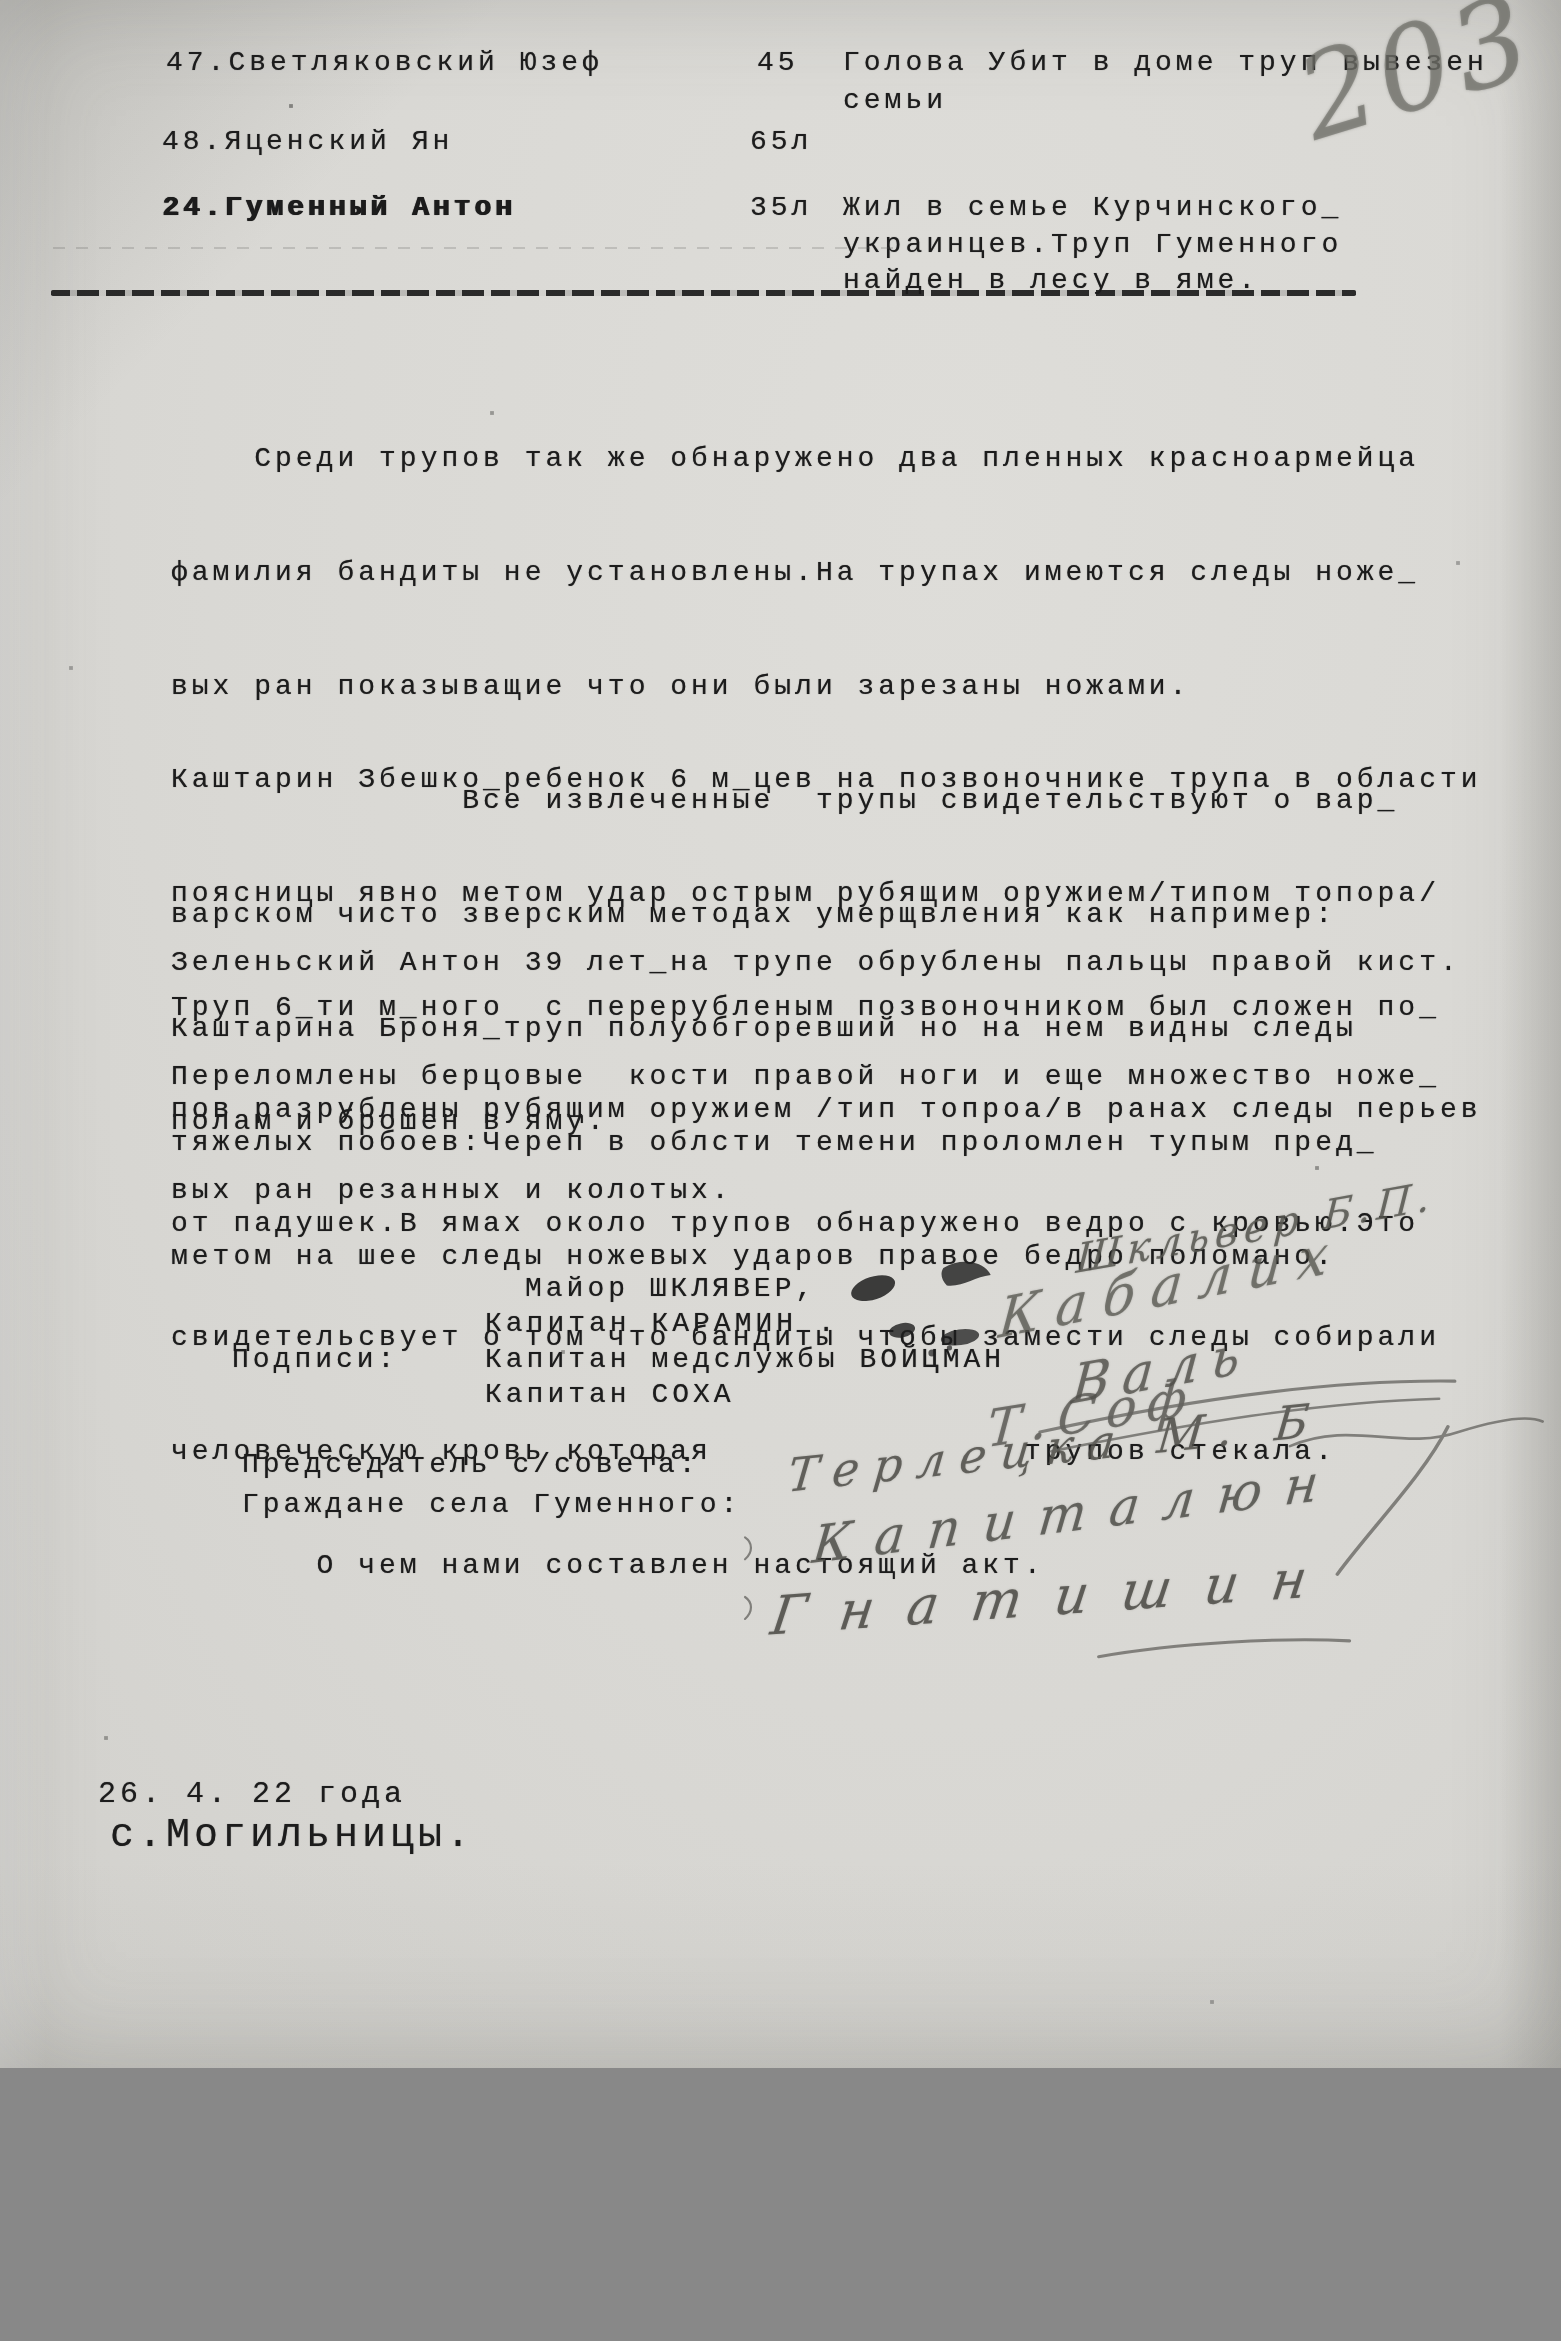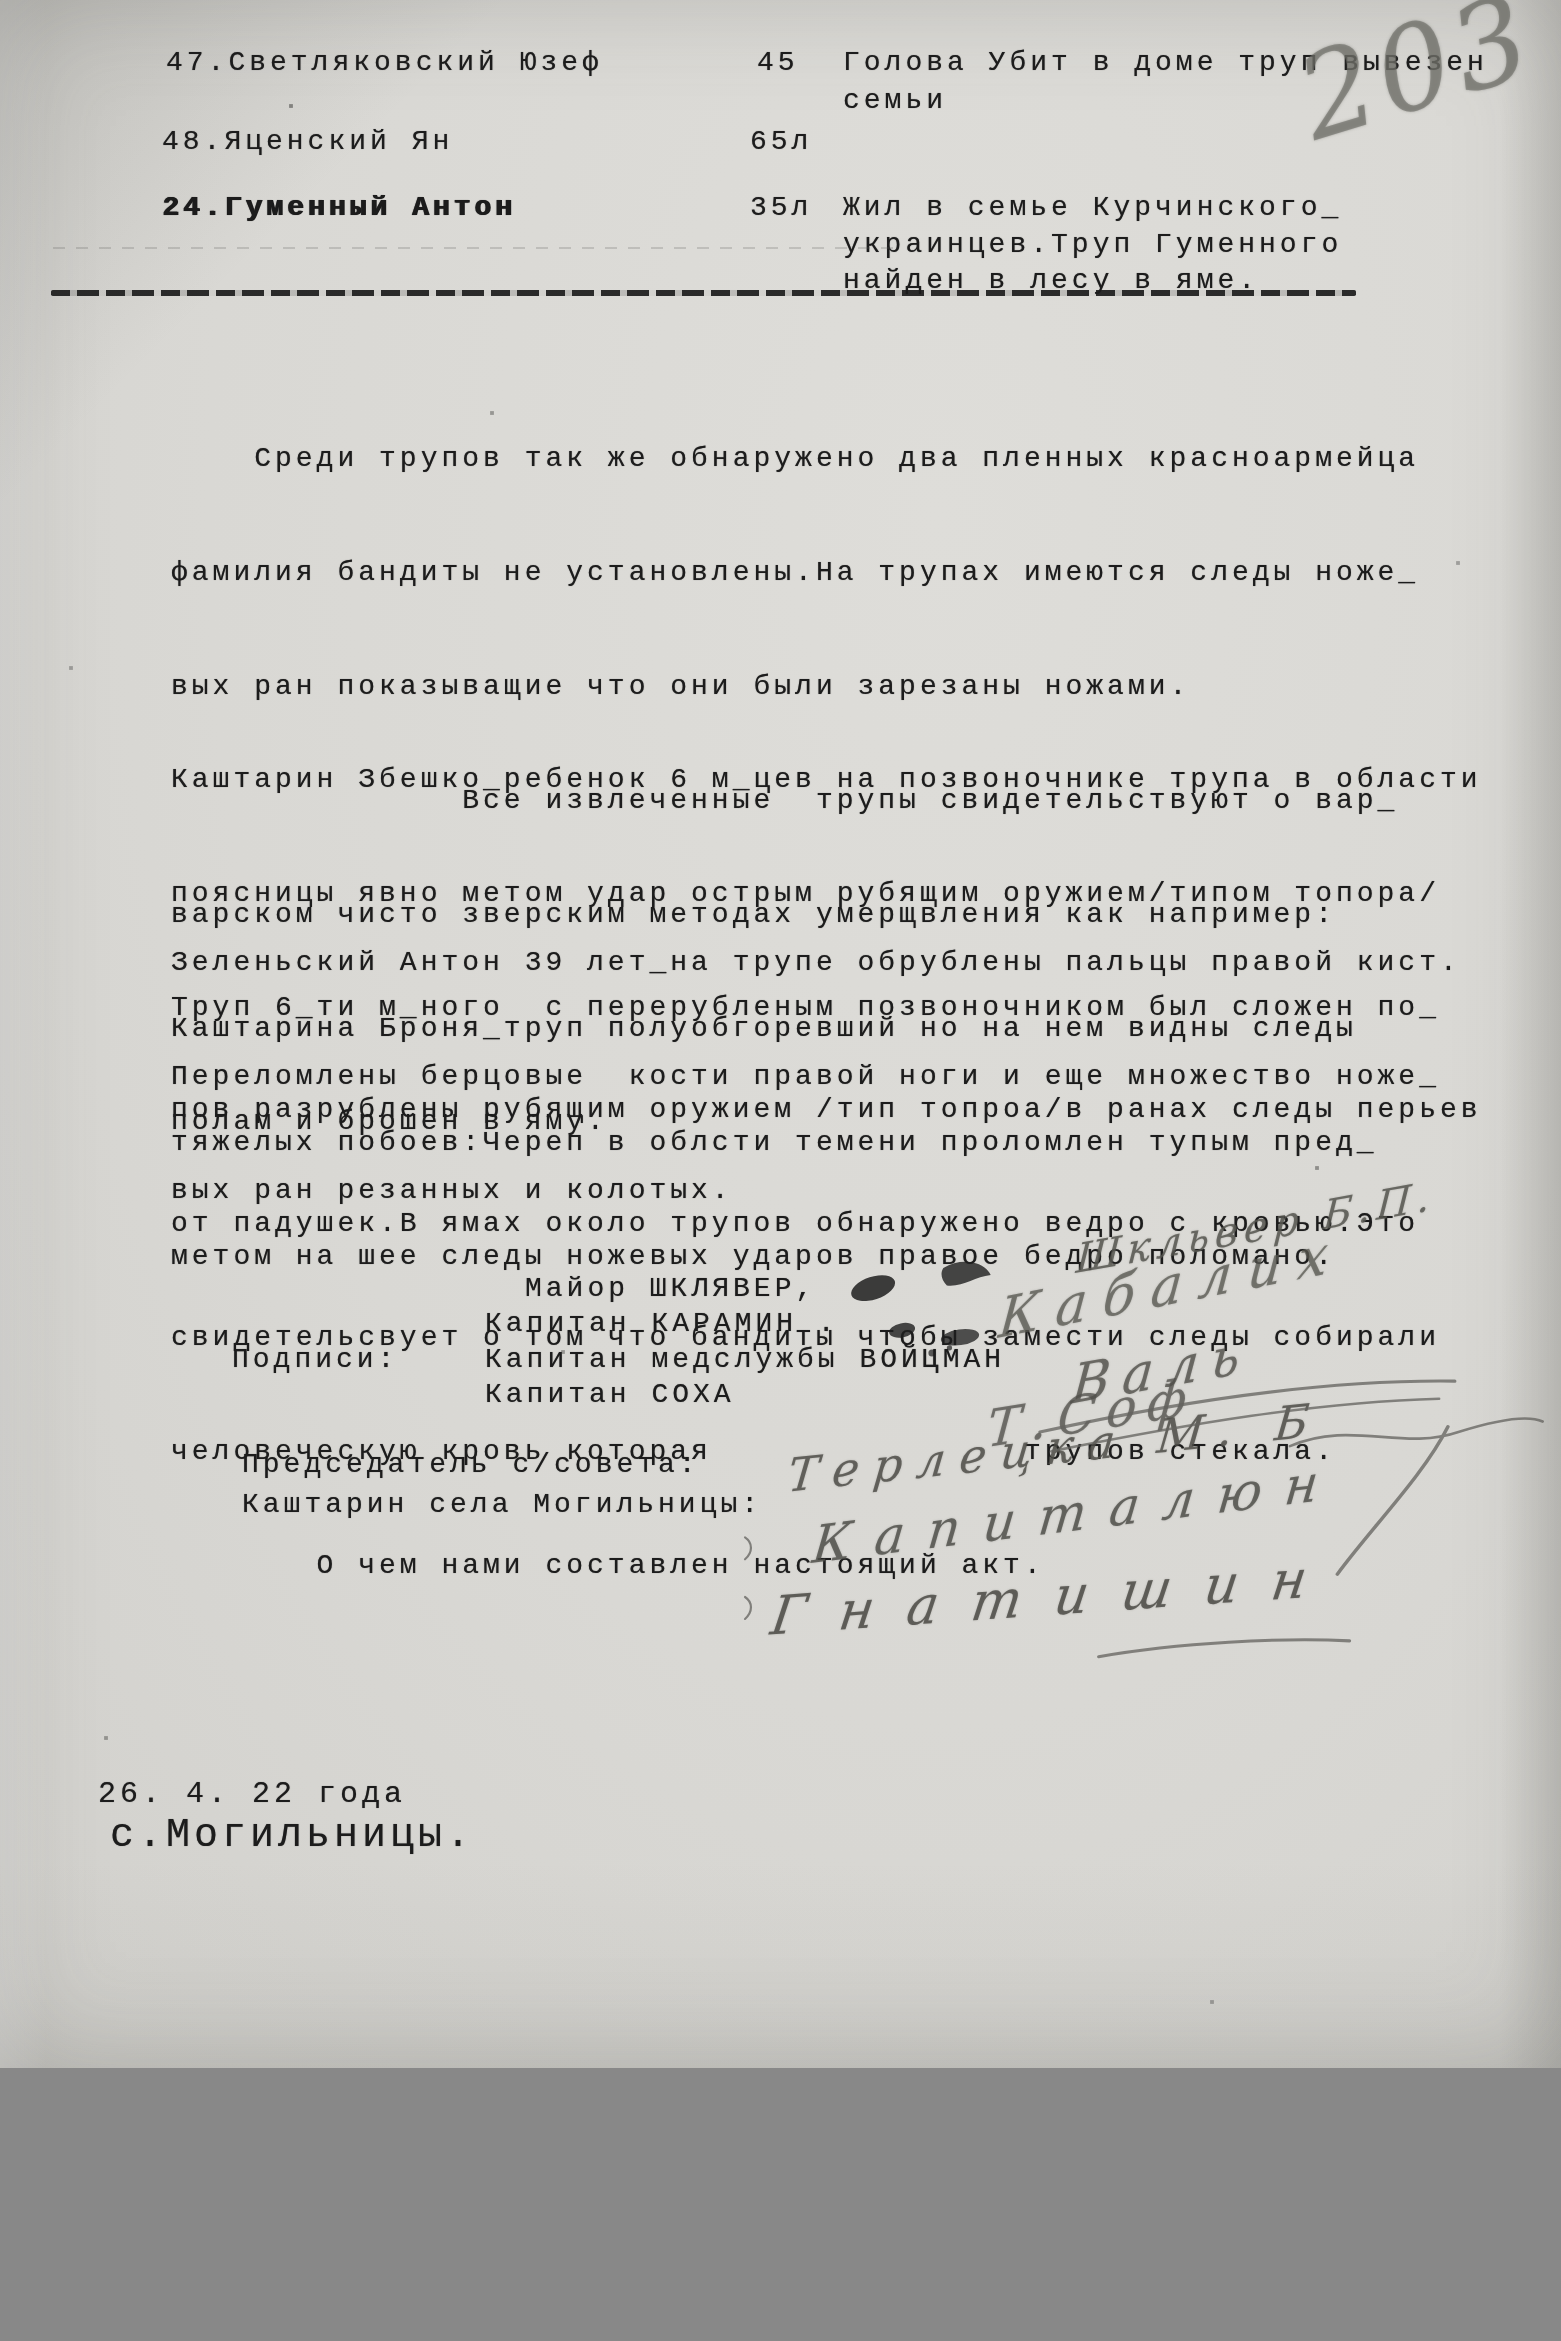--- a/index.html
+++ b/index.html
@@ -109,21 +109,21 @@
     <div class="line">       О чем нами составлен настоящий акт.</div>
   </div>
 
   <div class="t" style="left:525px;top:1270px;">Майор ШКЛЯВЕР,</div>
   <div class="t" style="left:485px;top:1305px;">Капитан КАРАМИН .</div>
   <div class="t" style="left:232px;top:1341px;">Подписи:</div>
   <div class="t" style="left:485px;top:1341px;">Капитан медслужбы ВОЙЦМАН</div>
   <div class="t" style="left:485px;top:1376px;">Капитан СОХА</div>
 
   <div class="t" style="left:242px;top:1446px;">Председатель с/совета:</div>
-  <div class="t" style="left:242px;top:1486px;">Каштарин села Могильницы:</div>
+  <div class="t" style="left:242px;top:1486px;">Граждане села Гуменного:</div>
 
   <div class="hand" style="left:1078px;top:1235px;font-size:40px;letter-spacing:6.1px;transform:rotate(-10deg) skewX(-14deg);">Шкльвер Б.П.</div>
   <div class="hand" style="left:1002px;top:1286px;font-size:54px;letter-spacing:16px;transform:rotate(-11deg) skewX(-16deg);color:rgba(86,85,79,0.7);">Кабалих</div>
   <div class="hand" style="left:1075px;top:1353px;font-size:53px;letter-spacing:12.3px;transform:rotate(-10deg) skewX(-15deg);color:rgba(80,79,74,0.75);">Валь</div>
   <div class="hand" style="left:990px;top:1399px;font-size:51px;letter-spacing:10.5px;transform:rotate(-9deg) skewX(-14deg);color:rgba(80,79,74,0.7);">Т.Соф</div>
   <div class="hand" style="left:791px;top:1448px;font-size:46px;letter-spacing:14px;transform:rotate(-6deg) skewX(-12deg);color:rgba(76,75,70,0.8);">Терлецка М. Б</div>
   <div class="hand" style="left:816px;top:1515px;font-size:51px;letter-spacing:23px;transform:rotate(-7deg) skewX(-13deg);color:rgba(76,75,70,0.78);">Капиталюн</div>
   <div class="hand" style="left:776px;top:1585px;font-size:53px;letter-spacing:33px;transform:rotate(-4deg) skewX(-12deg);color:rgba(72,71,66,0.8);">Гнатишин</div>
 
   <svg class="overlay" width="1562" height="2342" viewBox="0 0 1780 2669">

